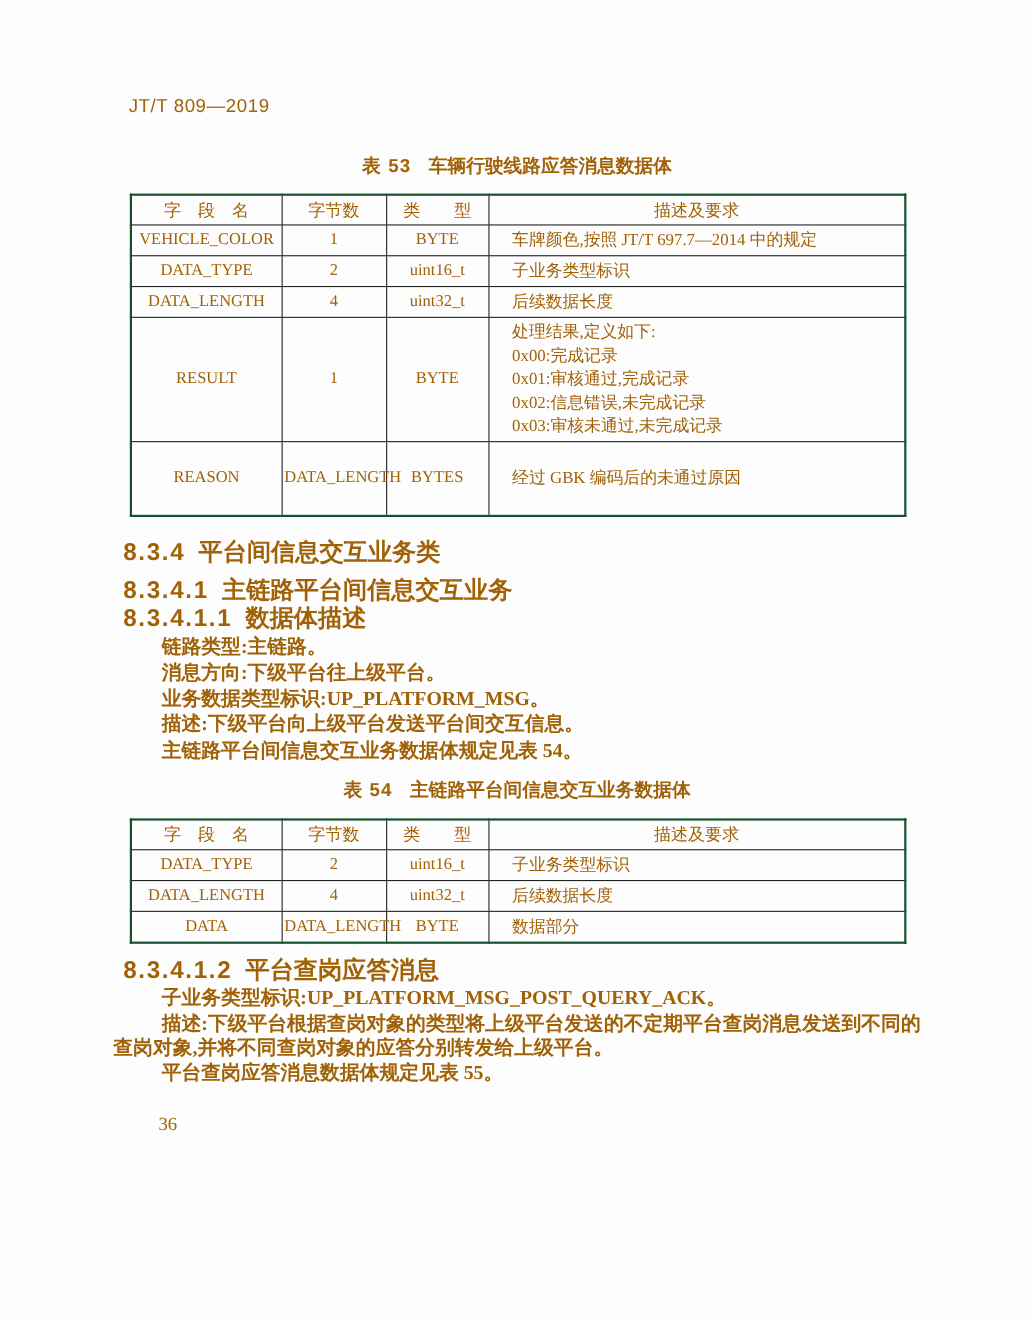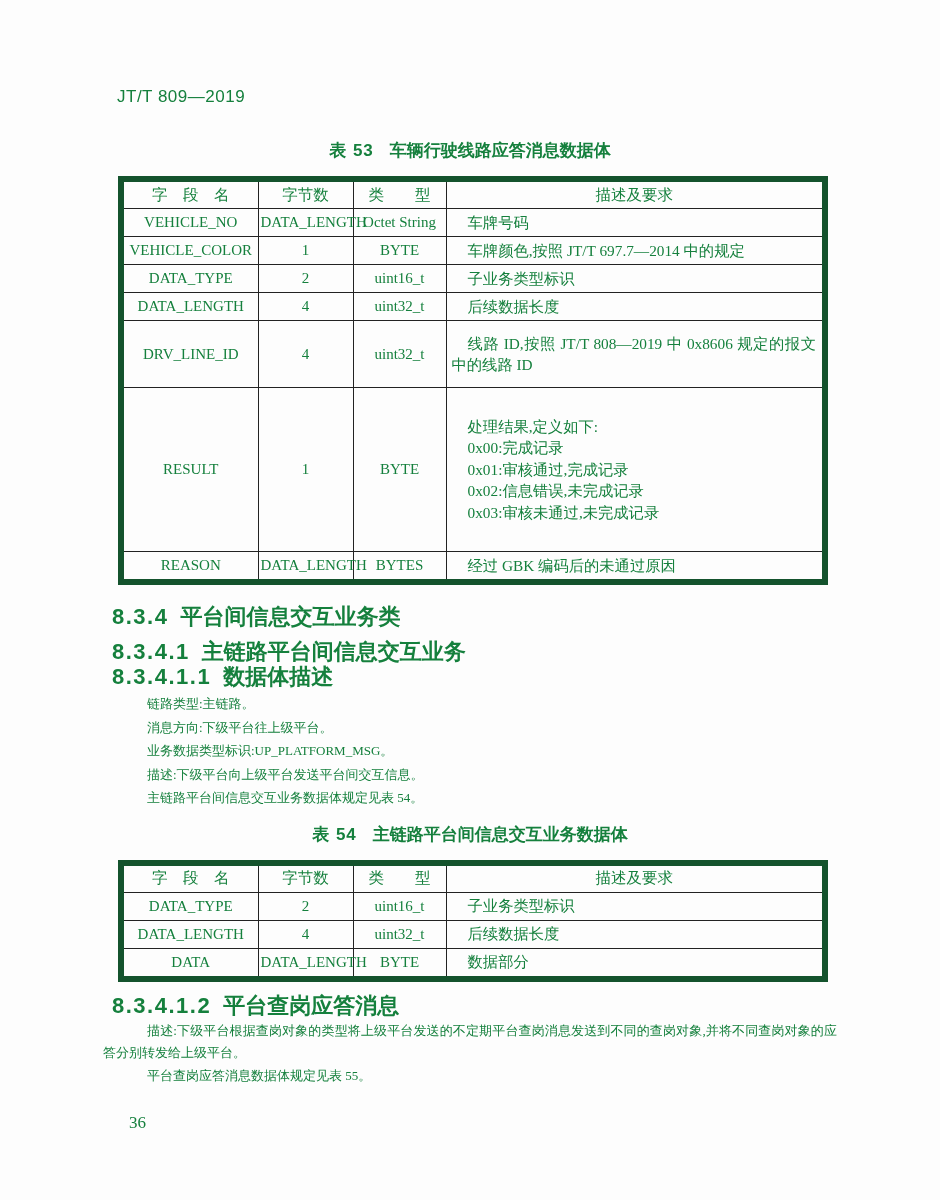--- a/index.html
+++ b/index.html
@@ -5,21 +5,21 @@
   html,body { margin:0; padding:0; }
   body {
     background:#ffffff;
     font-family:"Liberation Serif","DejaVu Serif",serif;
     -webkit-font-smoothing:antialiased;
   }
   .page {
     position:relative;
     width:940px; height:1200px;
     background:#fdfdfd;
-    color:#15803d;
+    color:#a16207;
     overflow:hidden;
   }
   .content { padding:0 103px; }
 
   .running-head {
     padding-top:88px;
     margin-left:14px;
     font-family:"Liberation Sans","DejaVu Sans",sans-serif;
     font-size:17px;
     font-weight:500;
@@ -39,21 +39,21 @@
   .title-53 { margin-top:37px; }
   .title-54 { margin-top:16px; }
 
   table.std-table {
     border-collapse:collapse;
     table-layout:fixed;
     width:704px;
     margin:16px 0 0 15px;
     font-family:"Liberation Serif","DejaVu Serif",serif;
     font-size:15px;
-    border:6px solid #14532d;
+    border:2px solid #14532d;
   }
   table.std-table th, table.std-table td {
     border:1px solid #222222;
     vertical-align:middle;
   }
   table.std-table th {
     height:26px;
     font-weight:normal;
     font-size:15.5px;
     text-align:center;
@@ -88,30 +88,31 @@
   .sec-heading .hnum { letter-spacing:1.5px; }
   .sec-heading .htxt { margin-left:12px; }
   .h-834    { margin-top:22px; }
   .h-8341   { margin-top:15px; }
   .h-83411  { margin-top:5px;  }
   .h-83412  { margin-top:14px; }
 
   .body-paras { margin-top:5px; }
   .body-paras p {
     margin:0;
-    font-size:13px;
+    font-size:18px;
     line-height:23.5px;
     text-indent:44px;
     text-align:justify;
+    font-weight:bold;
   }
   .body-paras-2 { margin-top:4px; }
   .body-paras-2 p { line-height:22.5px; }
 
   .page-number {
-    margin:26px 0 0 26px;
+    margin:26px 0 0 41px;
     font-size:17px;
     line-height:20px;
   }
 </style>
 </head>
 <body>
 
 <div class="page">
   <div class="content">
 
@@ -131,28 +132,20 @@
       <thead>
           <tr>
             <th>字　段　名</th>
             <th>字节数</th>
             <th>类　　型</th>
             <th>描述及要求</th>
           </tr>
         </thead>
       <tbody>
           <tr>
-            <td>VEHICLE_NO</td>
-            <td>DATA_LENGTH</td>
-            <td>Octet String</td>
-            <td class="desc">
-              <p>车牌号码</p>
-            </td>
-          </tr>
-          <tr>
             <td>VEHICLE_COLOR</td>
             <td>1</td>
             <td>BYTE</td>
             <td class="desc">
               <p>车牌颜色,按照 JT/T 697.7—2014 中的规定</p>
             </td>
           </tr>
           <tr>
             <td>DATA_TYPE</td>
             <td>2</td>
@@ -160,28 +153,20 @@
             <td class="desc">
               <p>子业务类型标识</p>
             </td>
           </tr>
           <tr>
             <td>DATA_LENGTH</td>
             <td>4</td>
             <td>uint32_t</td>
             <td class="desc">
               <p>后续数据长度</p>
-            </td>
-          </tr>
-          <tr>
-            <td>DRV_LINE_ID</td>
-            <td>4</td>
-            <td>uint32_t</td>
-            <td class="desc">
-              <p>线路 ID,按照 JT/T 808—2019 中 0x8606 规定的报文中的线路 ID</p>
             </td>
           </tr>
           <tr>
             <td>RESULT</td>
             <td>1</td>
             <td>BYTE</td>
             <td class="desc">
               <p>处理结果,定义如下:</p>
               <p>0x00:完成记录</p>
               <p>0x01:审核通过,完成记录</p>
@@ -263,20 +248,21 @@
             </td>
           </tr>
         </tbody>
     </table>
 
     <div class="sec-heading h-83412">
       <span class="hnum">8.3.4.1.2</span><span class="htxt">平台查岗应答消息</span>
     </div>
 
     <div class="body-paras body-paras-2">
+        <p>子业务类型标识:UP_PLATFORM_MSG_POST_QUERY_ACK。</p>
         <p>描述:下级平台根据查岗对象的类型将上级平台发送的不定期平台查岗消息发送到不同的查岗对象,并将不同查岗对象的应答分别转发给上级平台。</p>
         <p>平台查岗应答消息数据体规定见表 55。</p>
       </div>
 
     <div class="page-number">36</div>
 
   </div>
 </div>
 
 </body></html>

